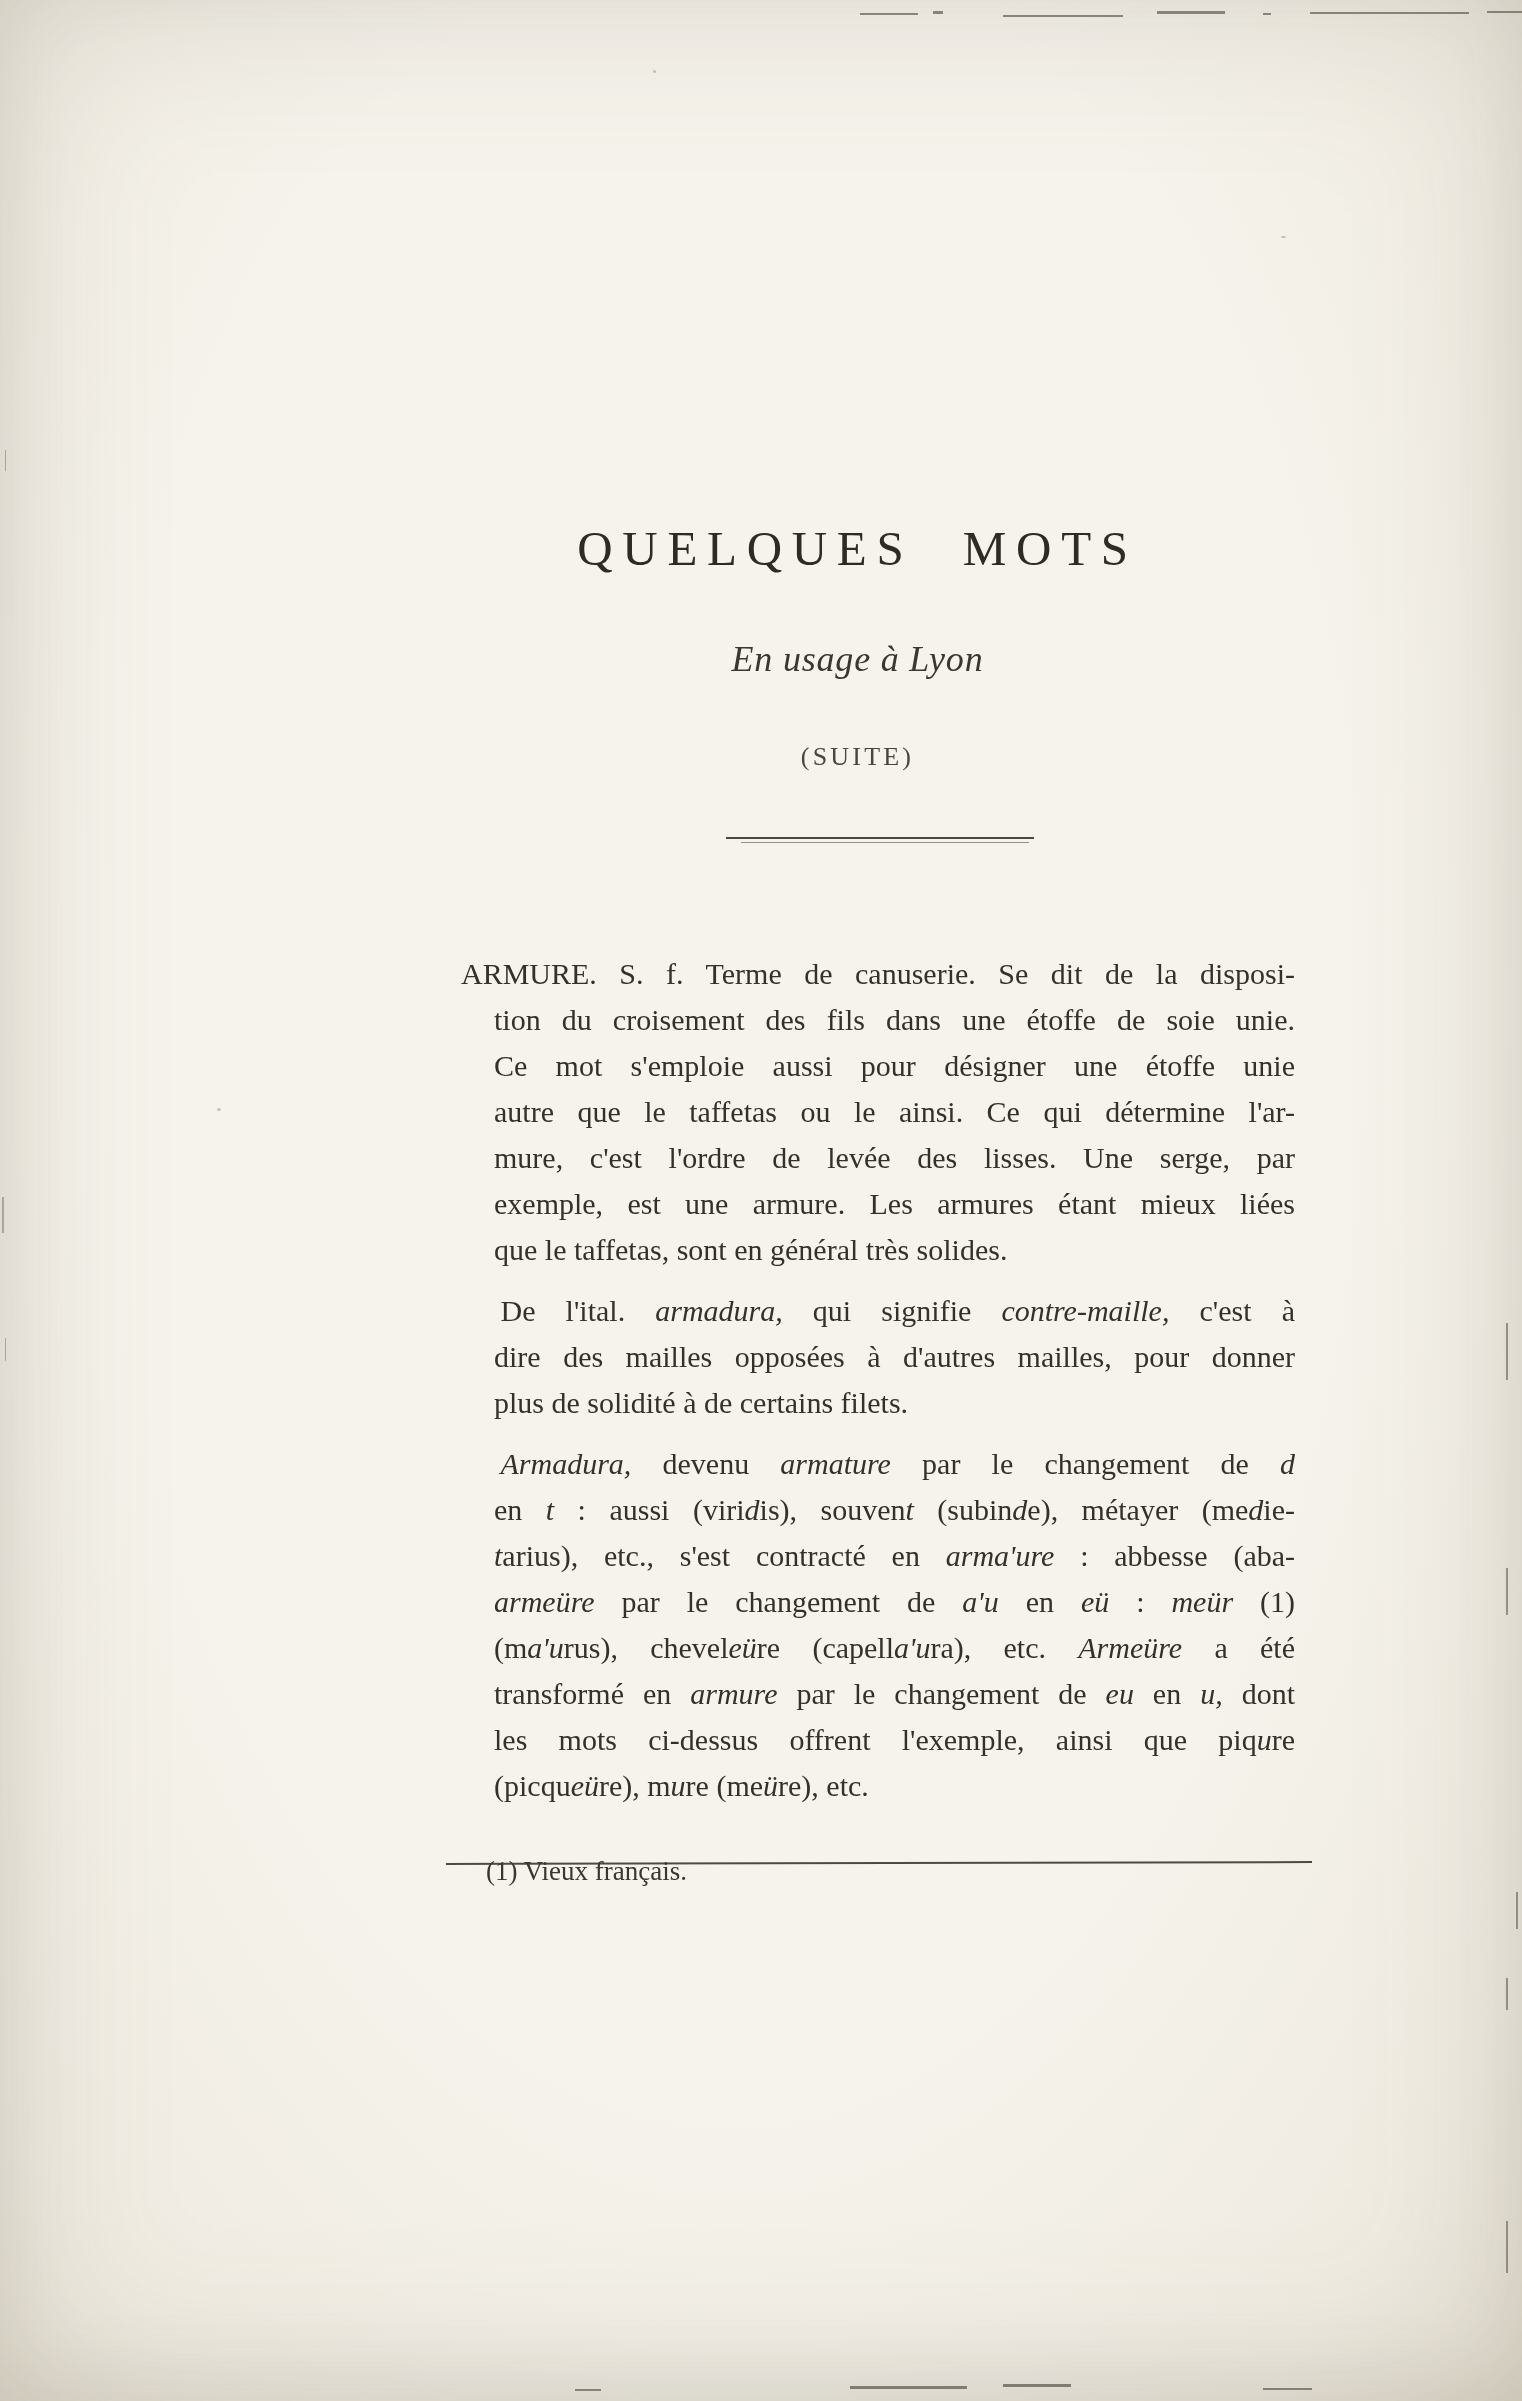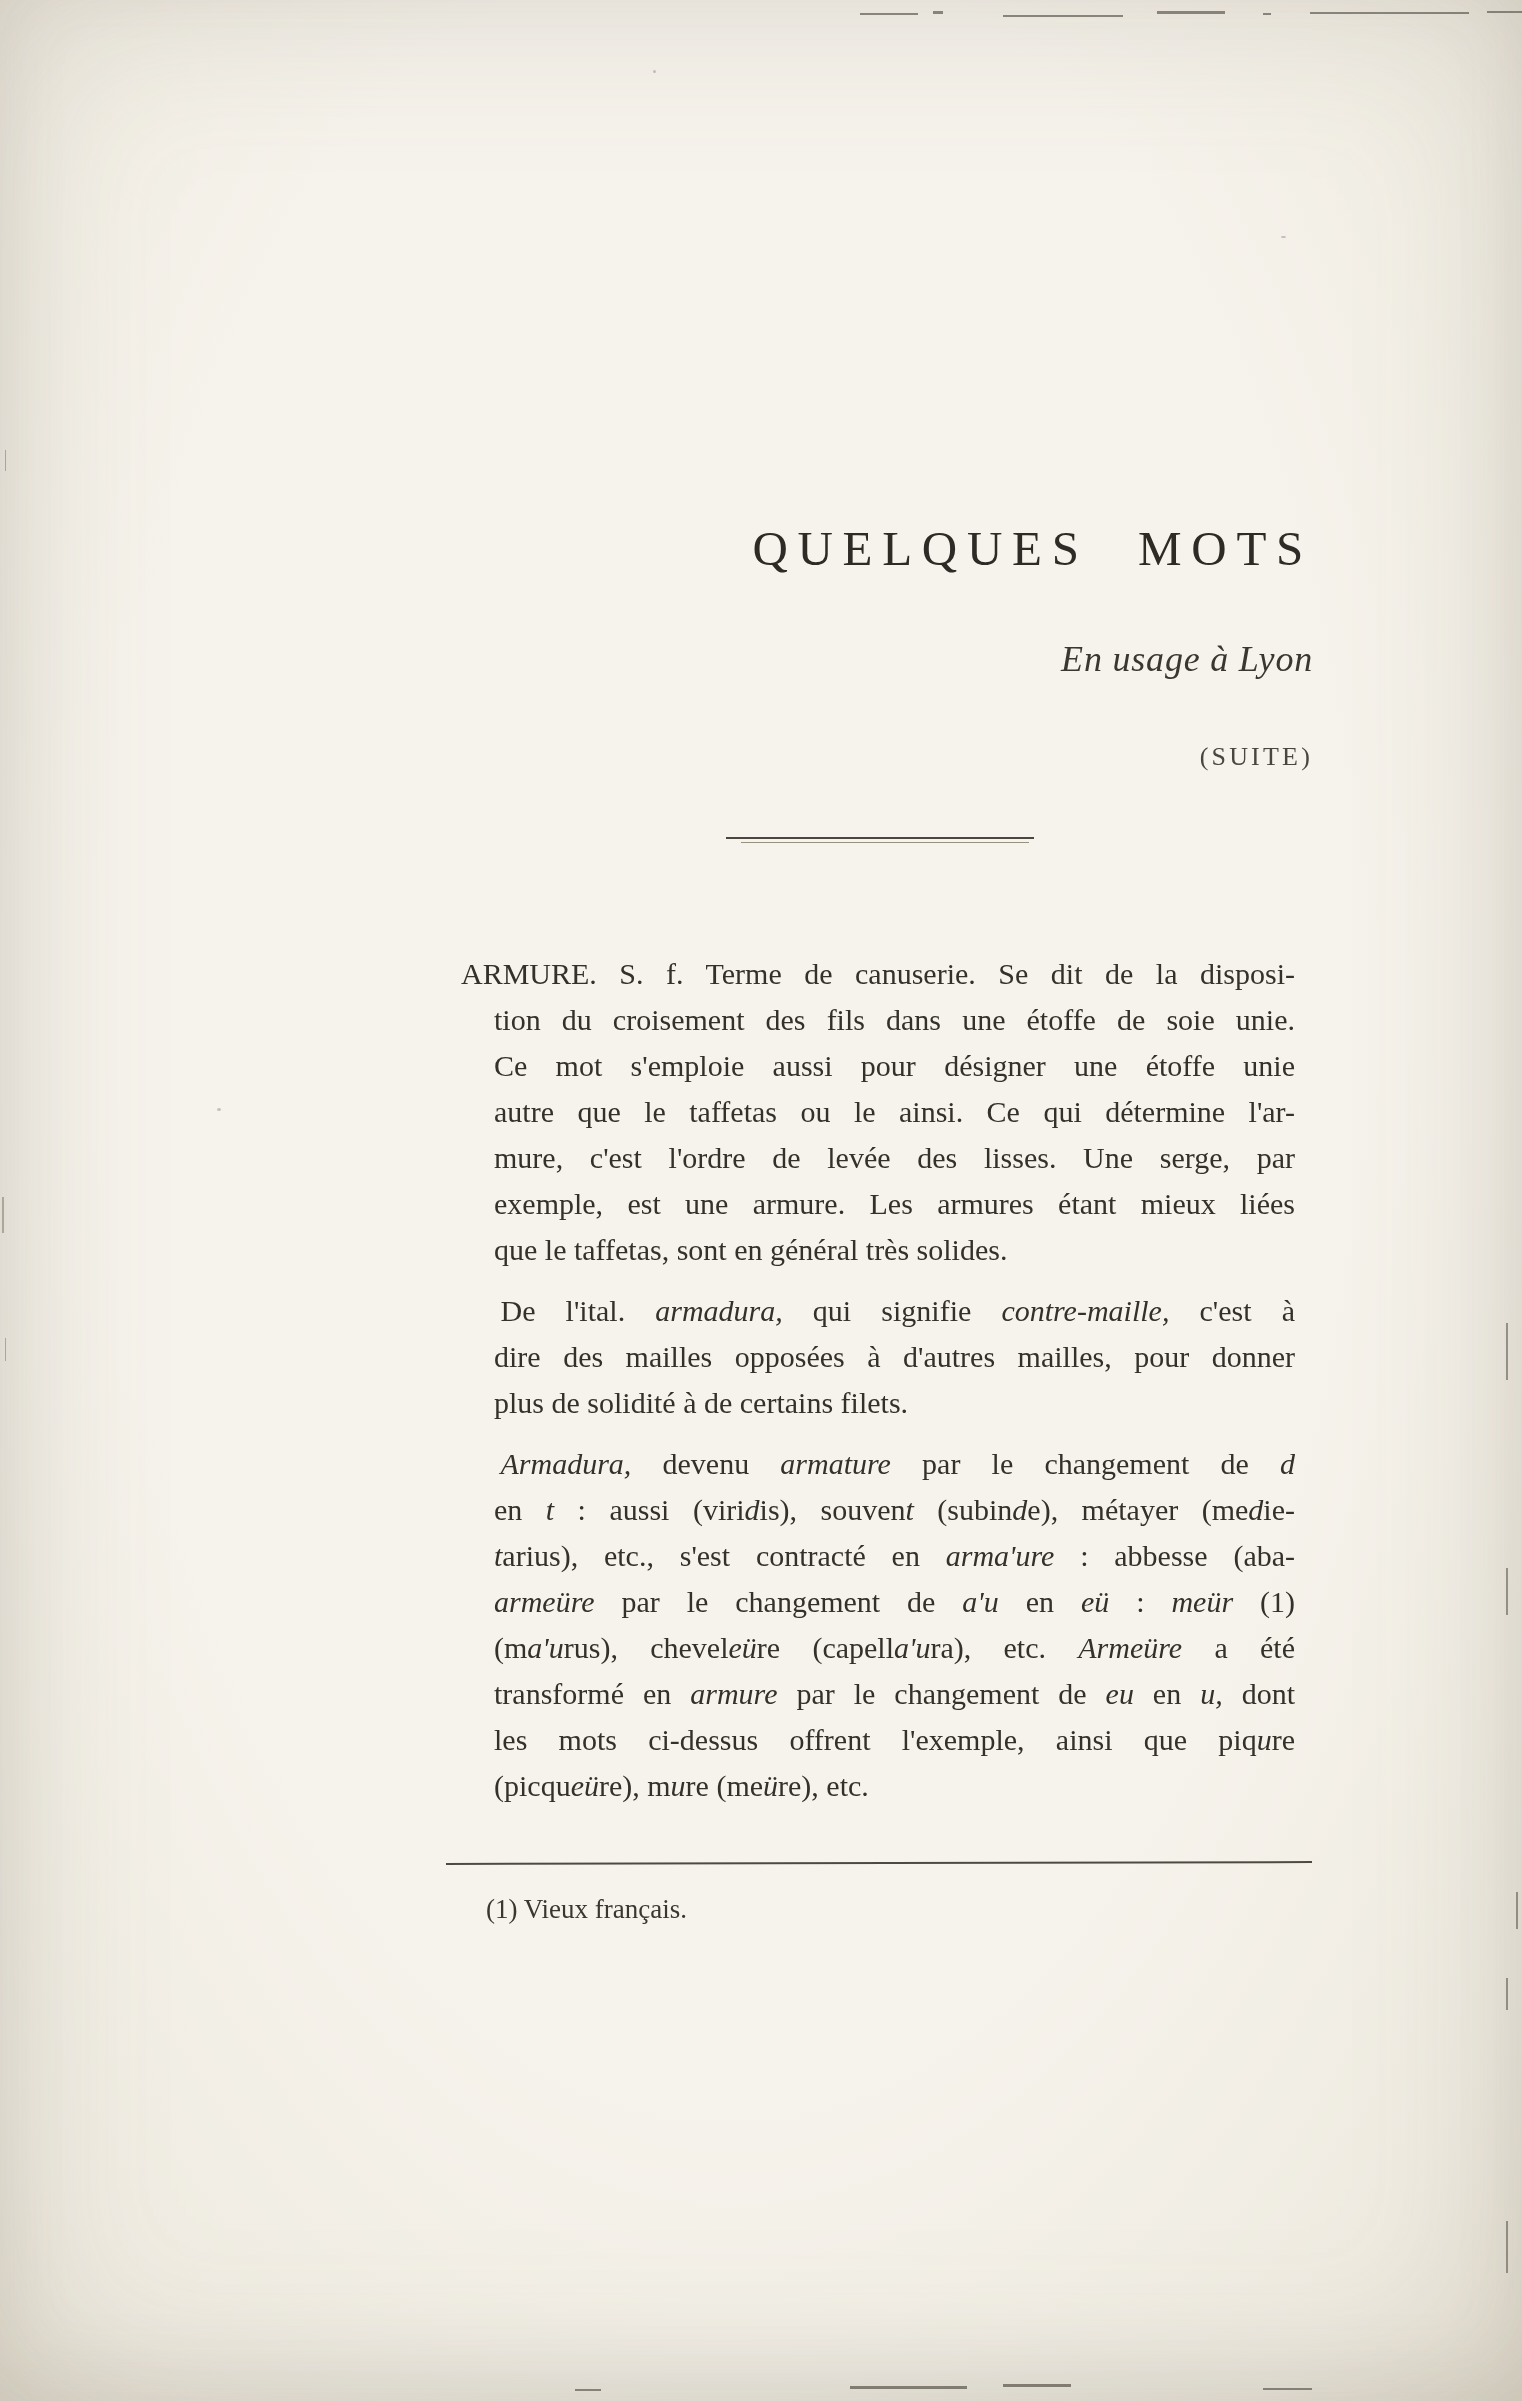--- a/index.html
+++ b/index.html
@@ -7,21 +7,21 @@
     width:1523px;height:2401px;position:relative;overflow:hidden;
     background:radial-gradient(ellipse at 48% 42%, #f6f3ec 55%, #efebe1 85%, #e7e2d5 100%);
     font-family:"Liberation Serif", serif;
     color:#34312b;
   }
   .sheet{position:absolute;inset:0;}
   .sheet::after{
     content:"";position:absolute;inset:0;pointer-events:none;
     box-shadow:inset 0 0 178px rgba(112,102,82,0.18), inset 0 -24px 73px rgba(112,102,82,0.10);
   }
-  .centerband{position:absolute;left:446px;width:867px;text-align:right;}
+  .centerband{position:absolute;left:424px;width:867px;text-align:center;}
   .title{
     top:520px;font-size:49px;letter-spacing:9.7px;word-spacing:27.5px;
     color:#2e2b26;font-weight:normal;
   }
   .subtitle{
     top:638px;font-size:36px;font-style:italic;letter-spacing:0.8px;color:#3a3730;
   }
   .suite{
     top:742px;font-size:26px;letter-spacing:3.2px;color:#4a463f;
   }
@@ -40,21 +40,21 @@
   }
   .line.last{text-align-last:left;}
   .line.outdent{margin-left:-33px;width:calc(100% + 33px);}
   .line.indent{margin-left:6.5px;width:calc(100% - 6.5px);}
   .it{font-style:italic;}
   .footnote-rule{
     position:absolute;left:446px;top:1862px;width:866px;height:1.6px;
     background:#4e4a43;transform:rotate(-0.12deg);
   }
   .footnote{
-    position:absolute;left:486px;top:1894px;font-size:27px;color:#3a372f;
+    position:absolute;left:486px;top:1856px;font-size:27px;color:#3a372f;
   }
   
   .art{position:absolute;background:#6a655c;}
   .art.h{height:2.4px;opacity:.75;}
   .art.h4{height:3.2px;opacity:.8;}
   .art.v{width:2.4px;opacity:.65;}
   .art.speck{opacity:.35;border-radius:50%;}
 </style>
 </head>
 <body>

